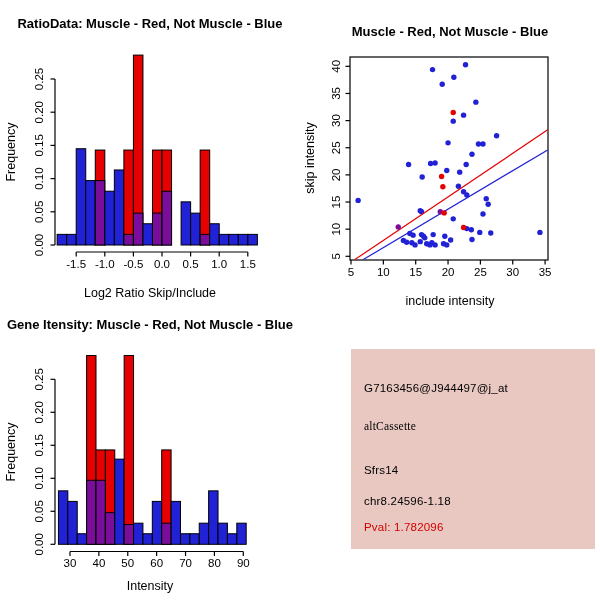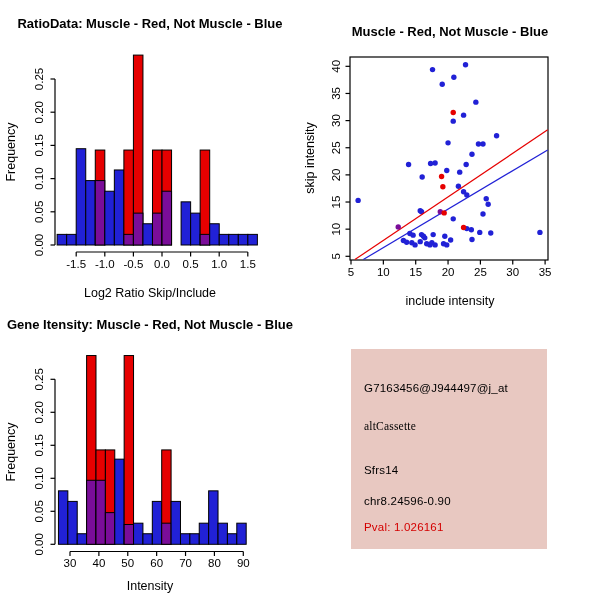--- a/index.html
+++ b/index.html
@@ -7,21 +7,21 @@
     width:600px; height:600px; background:#ffffff; position:relative;
     font-family:"Liberation Sans", sans-serif; overflow:hidden;
   }
   .quad { position:absolute; width:300px; height:300px; }
   #q1 { left:0; top:0; }
   #q2 { left:300px; top:0;margin-top:8px; }
   #q3 { left:0; top:300px; }
   #q4 { left:300px; top:300px; }
   svg { display:block; }
   .info-box {
-    position:absolute; left:51px; top:49px; width:196px; height:200px;
+    position:absolute; left:51px; top:49px; width:196px; height:200px;padding-left:48px;
   }
   .info-line {
     position:absolute; left:13px; font-size:11.5px; color:#000;
     white-space:nowrap; letter-spacing:0.2px;
   }
   .il1 { top:33px; }
   .il2 { top:71px;font-family:Liberation Serif, serif; }
   .il3 { top:115px; }
   .il4 { top:146px; }
   .il5 { top:172px; }
@@ -252,16 +252,16 @@
       <rect x="227.41235" y="233.74" width="9.386975" height="10.56" fill="#2121d6" stroke="#000" stroke-width="1"></rect>
       <rect x="236.799325" y="223.18" width="9.386975" height="21.12" fill="#2121d6" stroke="#000" stroke-width="1"></rect>
     </svg>
 </div>
 
 <div class="quad" id="q4">
   <div class="info-box" id="info-box" style="background: rgb(232, 200, 193);">
     <div class="info-line il1">G7163456@J944497@j_at</div>
     <div class="info-line il2">altCassette</div>
     <div class="info-line il3">Sfrs14</div>
-    <div class="info-line il4">chr8.24596-0.90</div>
-    <div class="info-line il5" id="pval-line" style="color: rgb(212, 0, 0);">Pval: 1.026161</div>
+    <div class="info-line il4">chr8.24596-1.18</div>
+    <div class="info-line il5" id="pval-line" style="color: rgb(212, 0, 0);">Pval: 1.782096</div>
   </div>
 </div>
 
 </body></html>

